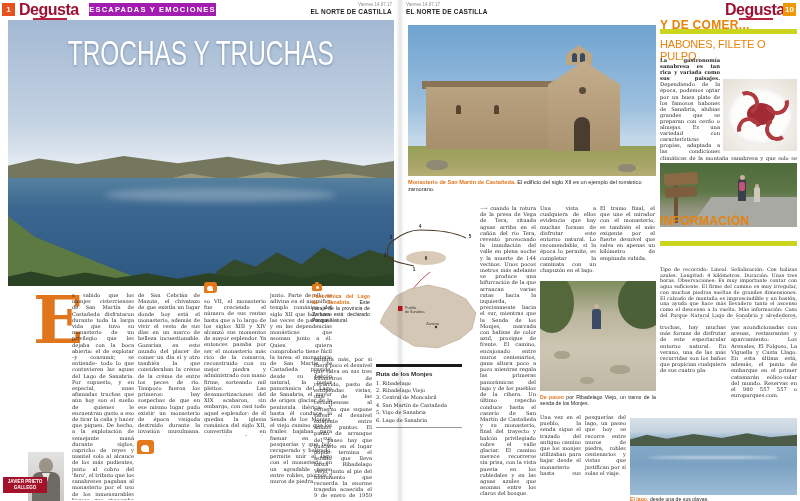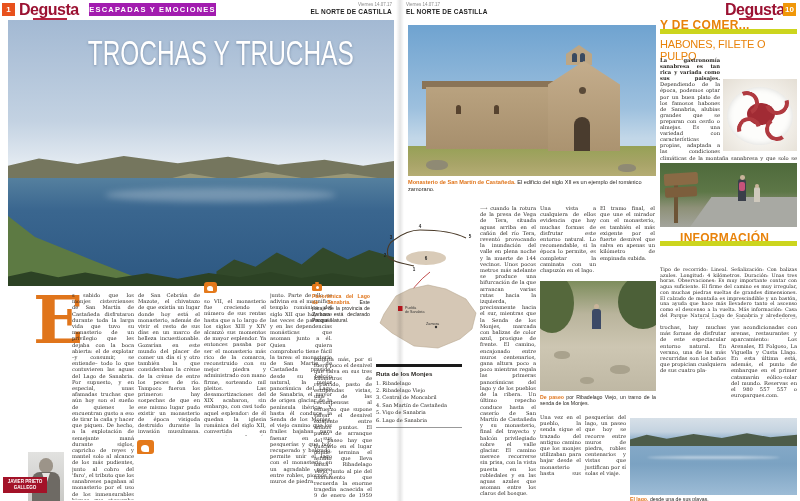--- a/index.html
+++ b/index.html
@@ -31,21 +31,21 @@
         background:linear-gradient(180deg,#55809f 0%,#3a668f 30%,#2d5882 100%);}
   .lakeshine{position:absolute;left:25%;top:168px;width:60%;height:14px;background:rgba(255,255,255,.25);
              border-radius:50%;filter:blur(3px);}
   .shoreL{position:absolute;left:0;top:196px;width:150px;height:70px;background:#5d7a43;
           clip-path:polygon(0 0,18% 30%,55% 62%,100% 100%,0 100%);}
   .treesR{position:absolute;right:0;top:218px;width:46%;height:48px;background:#32492a;
           clip-path:polygon(0 70%,10% 45%,22% 60%,34% 30%,48% 55%,60% 20%,74% 45%,86% 25%,100% 40%,100% 100%,0 100%);}
   .treesB{position:absolute;left:0;bottom:0;width:100%;height:16px;background:#2c4224;
           clip-path:polygon(0 40%,6% 10%,13% 45%,20% 15%,28% 50%,36% 20%,44% 55%,52% 18%,60% 45%,68% 12%,76% 50%,84% 20%,92% 48%,100% 25%,100% 100%,0 100%);}
   .hero-title{position:absolute;left:0;top:13px;width:100%;text-align:center;color:#fff;
-              font-size:33px;font-weight:400;letter-spacing:0;text-shadow:0 1px 3px rgba(30,50,80,.35);margin-left:20px;}
+              font-size:33px;font-weight:400;letter-spacing:0;text-shadow:0 1px 3px rgba(30,50,80,.35);}
   .hero-title span{display:inline-block;transform:scale(.74,1.08);transform-origin:center top;white-space:nowrap;}
   .hero-sub{position:absolute;left:0;top:49px;width:100%;text-align:center;color:#f4f7fa;
             font-family:"DejaVu Serif",serif;font-size:10.5px;text-shadow:0 1px 2px rgba(30,50,80,.4);}
 
   
   .bodycol{font-family:"DejaVu Serif",serif;font-size:5.2px;line-height:6.2px;text-align:justify;
            overflow:hidden;color:#2b2824;}
   .dropcap{color:#e0751b;font-family:"DejaVu Serif",serif;font-weight:bold;font-size:66px;line-height:52px;}
   .quote-text{color:#e4791b;font-weight:bold;font-size:10.5px;line-height:11.5px;letter-spacing:-.2px;}
   .dmark{background:#e4791b;border-radius:3px 3px 3px 1px;}
@@ -296,21 +296,21 @@
 
   <div class="abs hikers">
     <div class="path"></div>
     <div class="signpost"></div>
     <div class="sign1"></div>
     <div class="sign2"></div>
     <div class="fig1"></div>
     <div class="fig2"></div>
   </div>
 
-  <div class="abs kicker" style="left:660px;top:231px;margin-left:20px;">INFORMACIÓN</div>
+  <div class="abs kicker" style="left:660px;top:214px;">INFORMACIÓN</div>
   <div class="abs greenbar" style="left:660px;top:241px;width:137px;"></div>
   <div class="abs infotext" style="left:660px;top:267px;width:137px;height:52px;">Tipo de recorrido: Lineal. Señalización: Con balizas azules. Longitud: 4 kilómetros. Duración: Unas tres horas. Observaciones: Es muy importante contar con agua suficiente. El firme del camino es muy irregular, con muchas piedras sueltas de grandes dimensiones. El calzado de montaña es imprescindible y un bastón, una ayuda que hace más llevadero tanto el ascenso como el descenso a la vuelta. Más información: Casa del Parque Natural Lago de Sanabria y alrededores, ctra. del Lago, ZA-104, km. 4,5 Rabanillo; tel. 980 62 18 72. Emergencias: Tel. 112.</div>
 
   <div class="abs bodycol" style="left:660px;top:324px;width:66px;height:90px;">trochas, hay muchas más formas de disfrutar de este espectacular entorno natural. En verano, una de las más recurridas son los baños que propician cualquiera de sus cuatro pla-</div>
   <div class="abs bodycol" style="left:731px;top:324px;width:66px;height:90px;">yas acondicionadas con arenas, restaurantes y aparcamiento: Los Arenales, El Folgoso, La Viguella y Custa Llago. En esta última está, además, el punto de embarque en el primer catamarán eólico-solar del mundo. Reservas en el 980 557 557 o europarques.com.</div>
 
   <div class="abs fold"></div>
 </div>
 
 </body></html>

